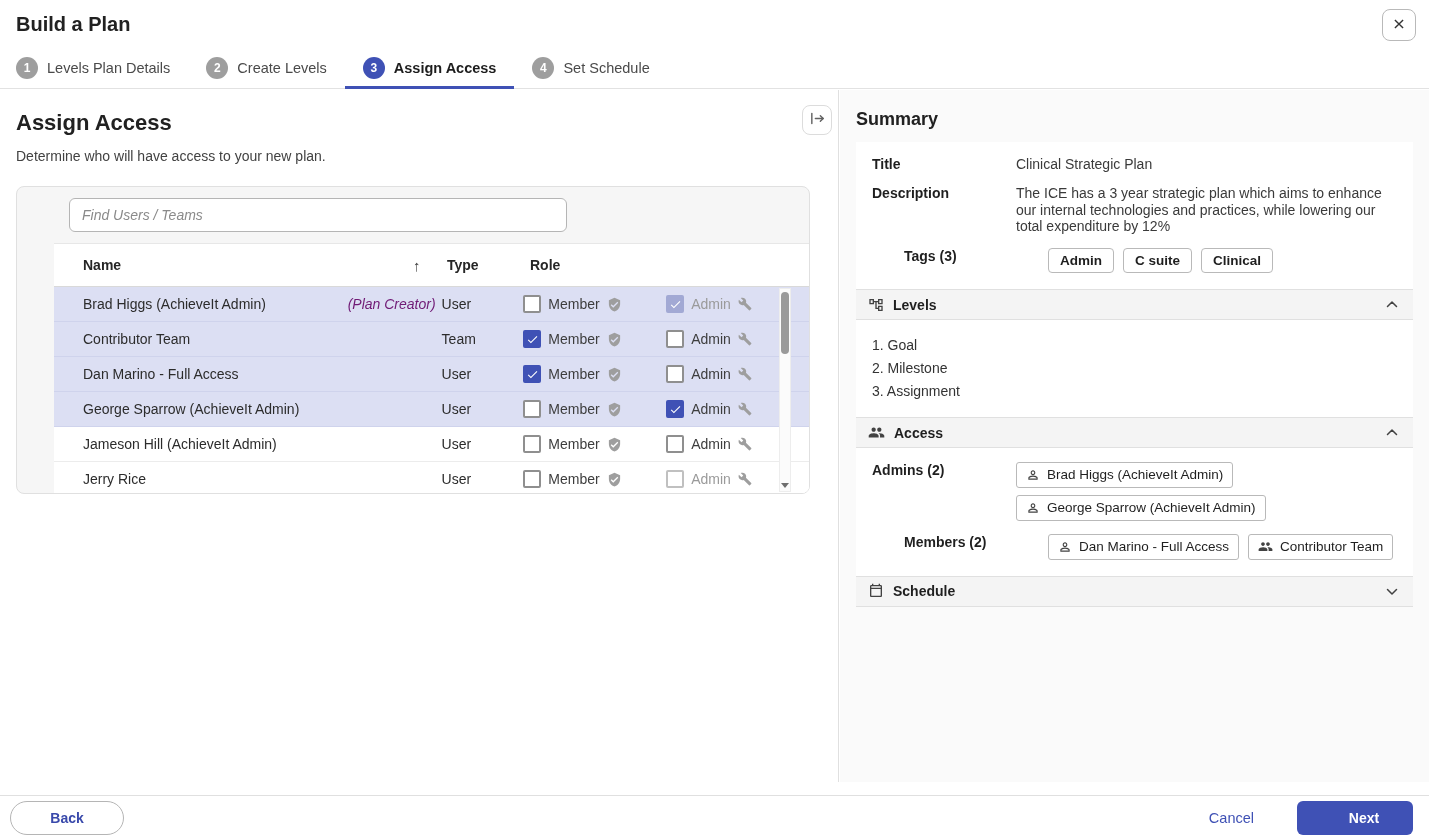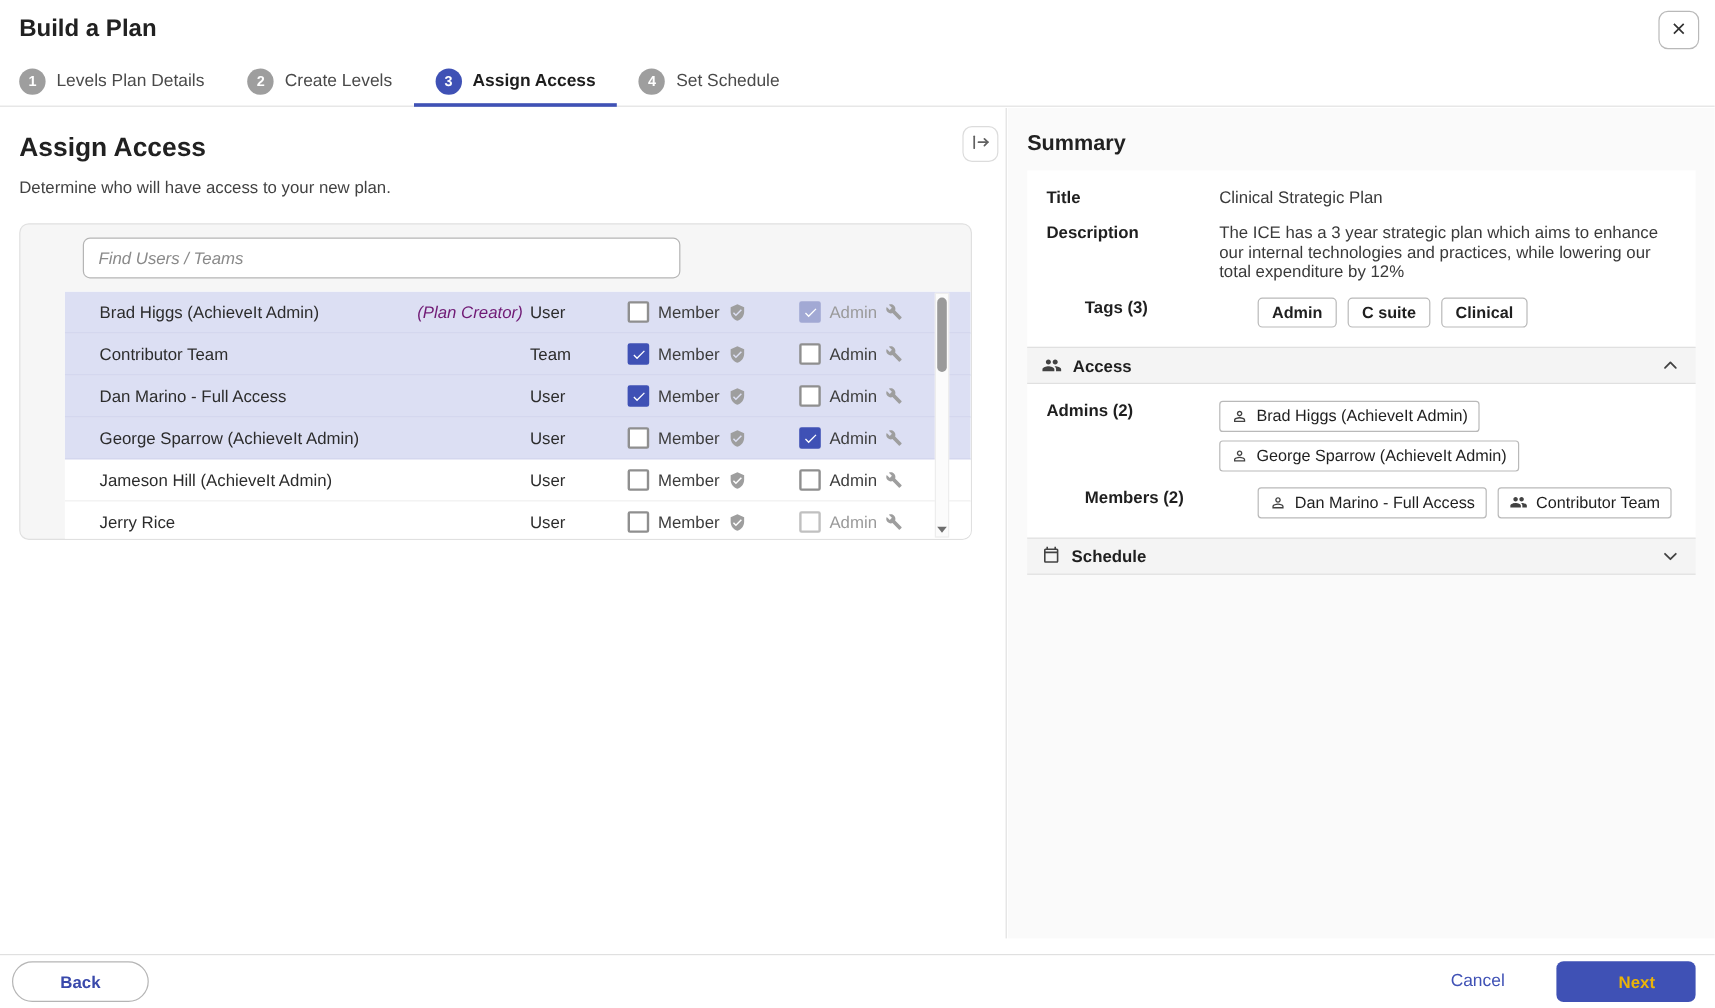--- a/index.html
+++ b/index.html
@@ -85,21 +85,21 @@
   .chips-row{display:flex;gap:9px;}
   .chip{display:inline-flex;align-items:center;gap:7px;border:1px solid #b9b9b9;border-radius:3px;
     padding:4px 9px;background:#fff;font-size:13.5px;color:#1f1f1f;white-space:nowrap;}
   
   .footer{position:absolute;left:0;right:0;bottom:0;height:45px;border-top:1px solid #e0e0e0;background:#fff;
     display:flex;align-items:center;padding:0 16px 0 10px;}
   .back-btn{width:114px;height:34px;border:1px solid #b5b5b5;border-radius:17px;background:#fff;
     color:#3949ab;font-weight:600;font-size:14px;cursor:pointer;font-family:inherit;}
   .footer-spacer{flex:1;}
   .cancel-link{color:var(--accent);font-weight:500;font-size:14.5px;margin-right:43px;cursor:pointer;text-decoration:none;}
-  .next-btn{width:116px;height:34px;border:none;border-radius:6px;background:var(--accent);color:#eab308;
+  .next-btn{width:116px;height:34px;border:none;border-radius:6px;background:var(--accent);color:#ffffff;
     font-weight:600;font-size:14px;cursor:pointer;font-family:inherit;padding-left:24px;}
 </style>
 </head>
 <body>
 
 <div class="dlg-header">
   <h1 class="dlg-title">Build a Plan</h1>
 </div>
 <button class="close-btn">
   <span>
@@ -139,20 +139,26 @@
           <path d="M9 12h11"></path>
           <path d="M16 8l4 4-4 4"></path>
         </svg>
     </span>
   </button>
 
   <div class="table-card">
     <div class="search-wrap">
       <input class="search-input" type="text" placeholder="Find Users / Teams" style="">
     </div>
+    <div class="thead">
+      <div class="h-name">Name</div>
+      <div class="h-sort">↑</div>
+      <div class="h-type">Type</div>
+      <div class="h-role">Role</div>
+    </div>
     <div class="rows-wrap">
       <div id="rows">
           <div class="trow hl">
             <div class="c-name">
               <span>Brad Higgs (AchieveIt Admin)</span>
               <span class="note">(Plan Creator)</span>
             </div>
             <div class="c-type">User</div>
             <div class="c-role">
               <span class="cb"></span>
@@ -341,20 +347,42 @@
           <div class="kv-label">Tags (3)</div>
           <div class="kv-value tags" id="tags-list">
               <span class="tag">Admin</span>
               <span class="tag">C suite</span>
               <span class="tag">Clinical</span>
             </div>
         </div>
       </div>
     </div>
 
+    <div>
+      <div class="sec-header">
+        <span class="sec-icon">
+          <svg viewBox="0 0 24 24" width="16" height="16" fill="#424242">
+              <path d="M22 11V3h-7v3H9V3H2v8h7V8h2v10h4v3h7v-8h-7v3h-2V8h2v3h7zM7 9H4V5h3v4zm10 6h3v4h-3v-4zm0-10h3v4h-3V5z"></path>
+            </svg>
+        </span>
+        <span class="sec-title">Levels</span>
+        <span class="chev">
+          <svg viewBox="0 0 24 24" width="18" height="18" fill="none" stroke="#424242" stroke-width="2" stroke-linecap="round" stroke-linejoin="round">
+              <path d="M6 14l6-6 6 6"></path>
+            </svg>
+        </span>
+      </div>
+      <div class="sec-content">
+        <div id="levels-list">
+            <div class="level-line">1. Goal</div>
+            <div class="level-line">2. Milestone</div>
+            <div class="level-line">3. Assignment</div>
+          </div>
+      </div>
+    </div>
 
     <div>
       <div class="sec-header">
         <span class="sec-icon">
           <svg viewBox="0 0 24 24" width="17" height="17" fill="#424242">
               <path d="M16 11c1.66 0 2.99-1.34 2.99-3S17.66 5 16 5s-3 1.34-3 3 1.34 3 3 3zm-8 0c1.66 0 2.99-1.34 2.99-3S9.66 5 8 5 5 6.34 5 8s1.34 3 3 3zm0 2c-2.33 0-7 1.17-7 3.5V19h14v-2.5c0-2.33-4.67-3.5-7-3.5zm8 0c-.29 0-.62.02-.97.05 1.16.84 1.97 1.97 1.97 3.45V19h6v-2.5c0-2.33-4.67-3.5-7-3.5z"></path>
             </svg>
         </span>
         <span class="sec-title">Access</span>
         <span class="chev">

